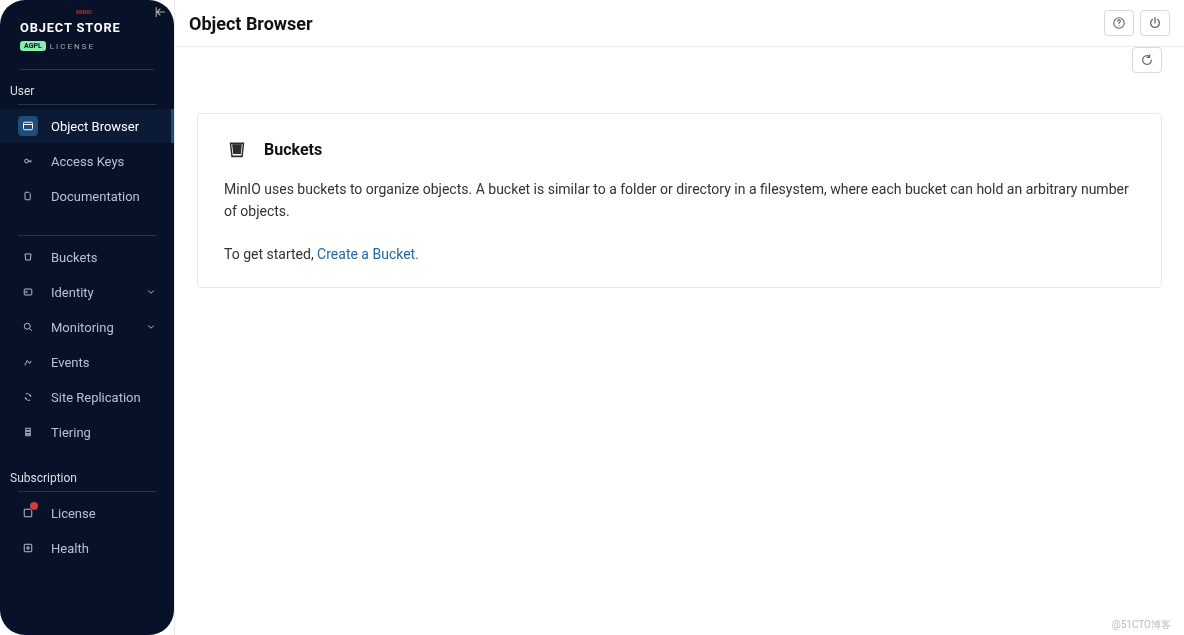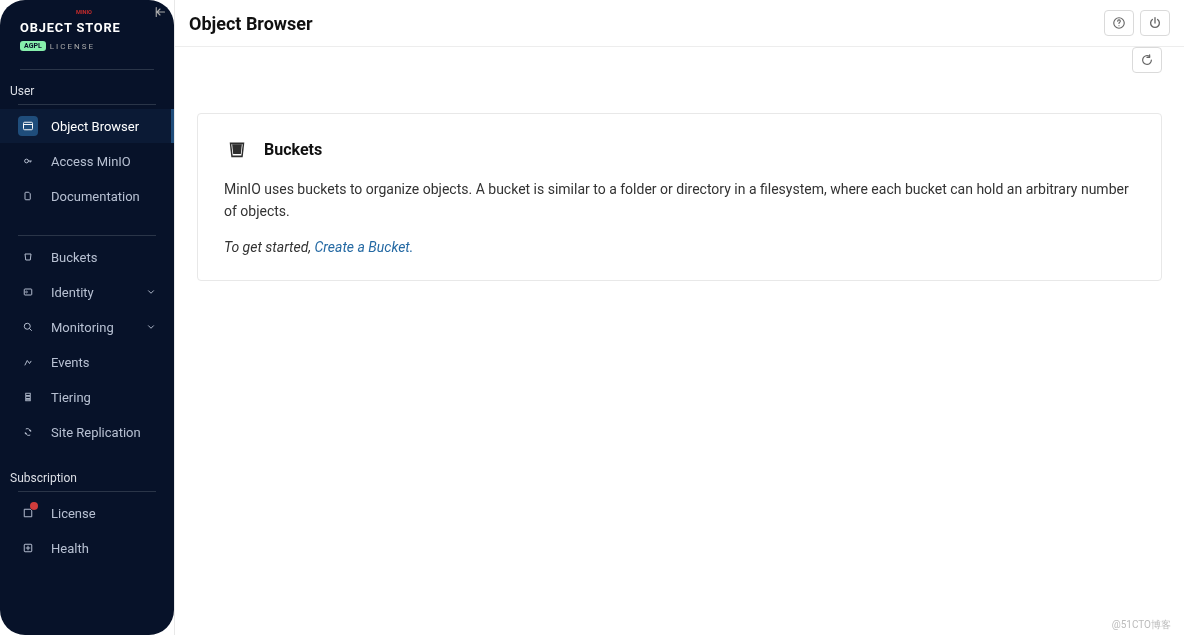--- a/index.html
+++ b/index.html
@@ -38,21 +38,21 @@
     .top-actions { display: flex; gap: 6px; }
     .icon-btn { width: 30px; height: 26px; border: 1px solid #dadada; border-radius: 4px; background: #fff; display: flex; align-items: center; justify-content: center; cursor: pointer; }
     .content { padding: 22px 22px; position: relative; }
     .refresh-wrap { position: absolute; right: 22px; top: 0; padding: 0; }
     .refresh-btn { width: 30px; height: 26px; border: 1px solid #dadada; border-radius: 4px; background: #fff; display: flex; align-items: center; justify-content: center; cursor: pointer; }
     .card { margin-top: 44px; padding: 22px 26px; border: 1px solid #e8e8e8; border-radius: 4px; }
     .card-title-row { display: flex; align-items: center; margin-bottom: 16px; }
     .card-icon { width: 26px; height: 26px; margin-right: 14px; display: flex; align-items: center; justify-content: center; }
     .card-title { font-size: 16px; font-weight: 700; color: #111; }
     .card-body { font-size: 14px; color: #333; line-height: 1.6; }
-    .card-body-line { margin-top: 13px; font-style: italic; }
+    .card-body-line { margin-top: 20px; }
     .card-link { color: #2469a3; cursor: pointer; }
     
     .watermark { position: fixed; right: 13px; bottom: 3px; font-size: 10px; color: #bbb; }
   </style>
 </head>
 <body>
 
 <div class="sidebar">
   <div class="collapse-btn">
     <svg viewBox="0 0 16 16" width="12" height="12">
@@ -87,21 +87,21 @@
         </span>
       <span class="nav-label">Object Browser</span>
     </div>
     <div class="nav-item">
       <span class="nav-icon-wrap">
           <svg viewBox="0 0 16 16">
             <circle cx="6" cy="8" r="2.5" stroke="#b7c0d2" stroke-width="1.3" fill="none"></circle>
             <path d="M8 8h5M11 8v2" stroke="#b7c0d2" stroke-width="1.3"></path>
           </svg>
         </span>
-      <span class="nav-label">Access MinIO</span>
+      <span class="nav-label">Access Keys</span>
     </div>
     <div class="nav-item">
       <span class="nav-icon-wrap">
           <svg viewBox="0 0 16 16">
             <path d="M5 3h4l2 2v7a1 1 0 0 1-1 1H5a1 1 0 0 1-1-1V4a1 1 0 0 1 1-1z" stroke="#b7c0d2" stroke-width="1.3" fill="none"></path>
           </svg>
         </span>
       <span class="nav-label">Documentation</span>
     </div>
   </div>
@@ -144,35 +144,35 @@
       <span class="nav-icon-wrap">
           <svg viewBox="0 0 16 16">
             <path d="M4 12l3-6 3 4 2-3" stroke="#b7c0d2" stroke-width="1.3" fill="none" stroke-linecap="round" stroke-linejoin="round"></path>
           </svg>
         </span>
       <span class="nav-label">Events</span>
     </div>
     <div class="nav-item">
       <span class="nav-icon-wrap">
           <svg viewBox="0 0 16 16">
+            <path d="M5 4a4 4 0 0 1 6 3M11 12a4 4 0 0 1-6-3" stroke="#b7c0d2" stroke-width="1.3" fill="none"></path>
+            <path d="M11 5l1 2-2-1M5 11l-1-2 2 1" stroke="#b7c0d2" stroke-width="1.3" fill="none"></path>
+          </svg>
+        </span>
+      <span class="nav-label">Site Replication</span>
+    </div>
+    <div class="nav-item">
+      <span class="nav-icon-wrap">
+          <svg viewBox="0 0 16 16">
             <rect x="5" y="3" width="6" height="3" stroke="#b7c0d2" stroke-width="1.2" fill="none"></rect>
             <rect x="5" y="7" width="6" height="3" stroke="#b7c0d2" stroke-width="1.2" fill="none"></rect>
             <rect x="5" y="11" width="6" height="2" stroke="#b7c0d2" stroke-width="1.2" fill="none"></rect>
           </svg>
         </span>
       <span class="nav-label">Tiering</span>
-    </div>
-    <div class="nav-item">
-      <span class="nav-icon-wrap">
-          <svg viewBox="0 0 16 16">
-            <path d="M5 4a4 4 0 0 1 6 3M11 12a4 4 0 0 1-6-3" stroke="#b7c0d2" stroke-width="1.3" fill="none"></path>
-            <path d="M11 5l1 2-2-1M5 11l-1-2 2 1" stroke="#b7c0d2" stroke-width="1.3" fill="none"></path>
-          </svg>
-        </span>
-      <span class="nav-label">Site Replication</span>
     </div>
   </div>
 
   <div class="section">
     <div class="section-label">Subscription</div>
     <div class="section-divider"></div>
     <div class="nav-item">
       <span class="nav-license-dot"></span>
       <span class="nav-icon-wrap">
           <svg viewBox="0 0 16 16">

